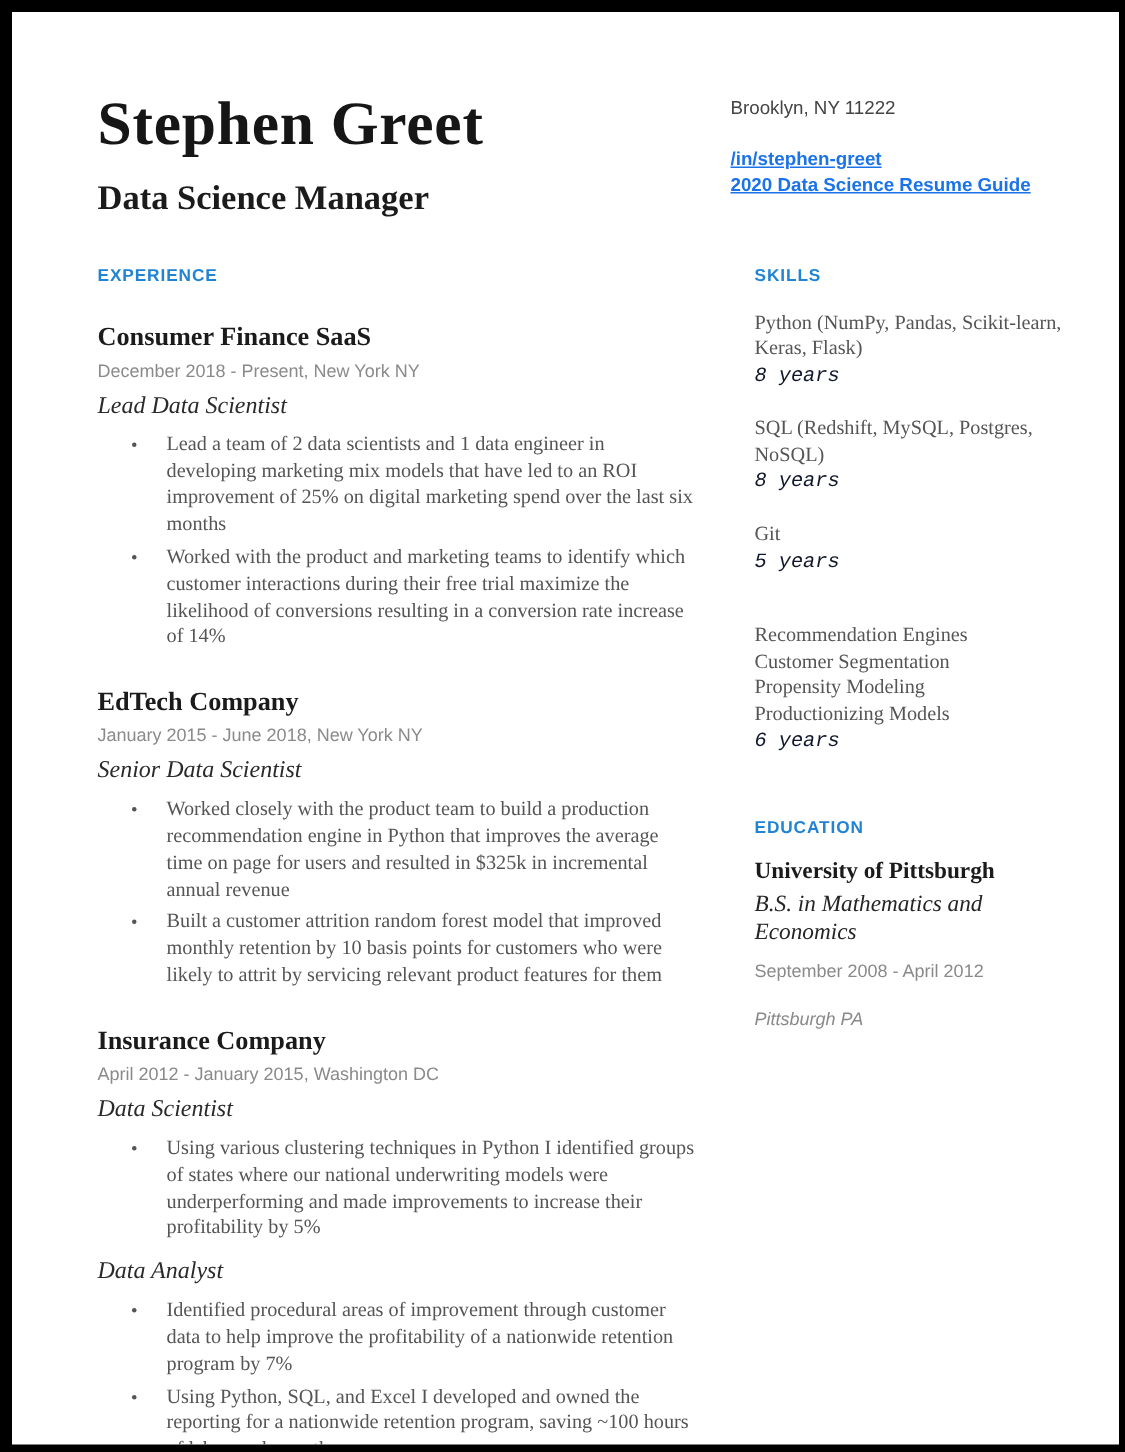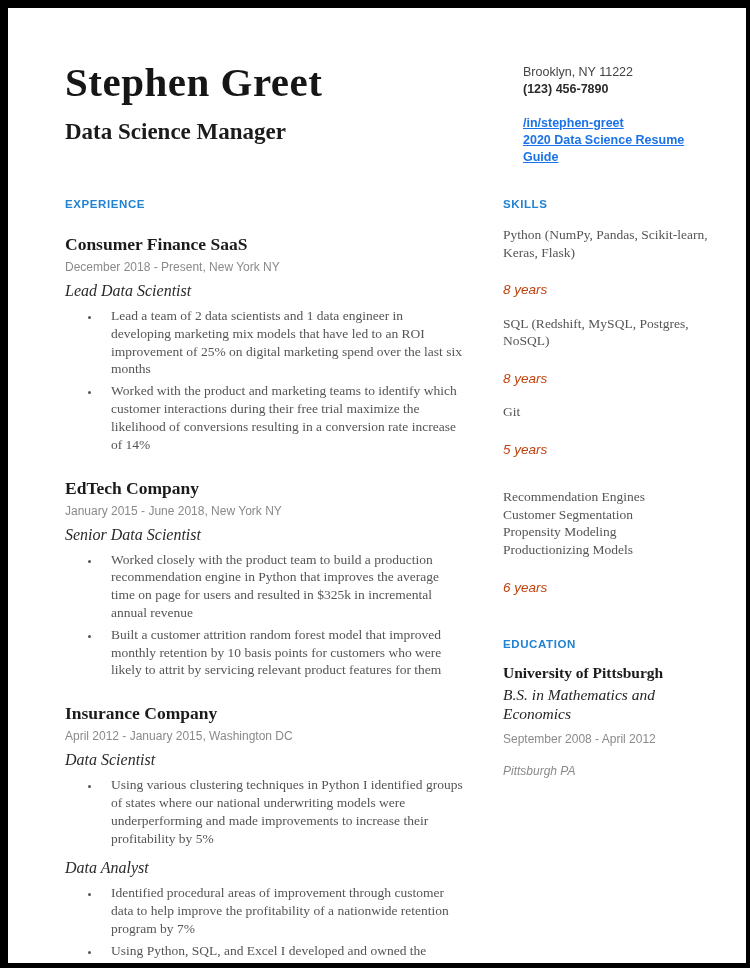--- a/index.html
+++ b/index.html
@@ -16,21 +16,21 @@
     left: 8px; top: 8px;
     width: 738px; height: 955px;
     background: #ffffff;
     padding: 52px 28px 40px 57px;
     overflow: hidden;
   }
   
   .header-row {
     display: grid;
     grid-template-columns: 400px 1fr;
-    column-gap: 58px;
+    column-gap: 22px;
   }
   .candidate-name {
     font-family: "Liberation Serif", "DejaVu Serif", serif;
     font-weight: 700;
     font-size: 41px;
     line-height: 1.1;
     color: #161616;
     letter-spacing: 0.5px;
   }
   .candidate-title {
@@ -109,26 +109,26 @@
   .skill-group { margin-top: 16px; }
   .skill-group:first-of-type { margin-top: 0; }
   .skill-group.gap-lg { margin-top: 30px; }
   .skill-line {
     font-family: "Liberation Serif", "DejaVu Serif", serif;
     font-size: 13.5px;
     line-height: 1.3;
     color: #555555;
   }
   .skill-years {
-    font-family: Liberation Sans, sans-serif;
+    font-family: Liberation Mono, monospace;
     font-style: italic;
     font-size: 13.5px;
     line-height: 1.3;
-    color: #c2410c;
-    margin-top: 20px;
+    color: #0f172a;
+    margin-top: 2px;
   }
   
   .education-section { margin-top: 42px; }
   .school {
     font-family: "Liberation Serif", "DejaVu Serif", serif;
     font-weight: 700;
     font-size: 15.5px;
     color: #1b1b1b;
   }
   .degree {
@@ -151,21 +151,20 @@
 
 <div class="page">
 
   <div class="header-row">
     <div>
       <div class="candidate-name">Stephen Greet</div>
       <div class="candidate-title">Data Science Manager</div>
     </div>
     <div class="contact">
       <div>Brooklyn, NY 11222</div>
-      <div class="phone">(123) 456-7890</div>
       <div class="link-block">
         <div><a class="link">/in/stephen-greet</a></div>
         <div><a class="link">2020 Data Science Resume Guide</a></div>
       </div>
     </div>
   </div>
 
   <div class="content-row">
 
     <div>

